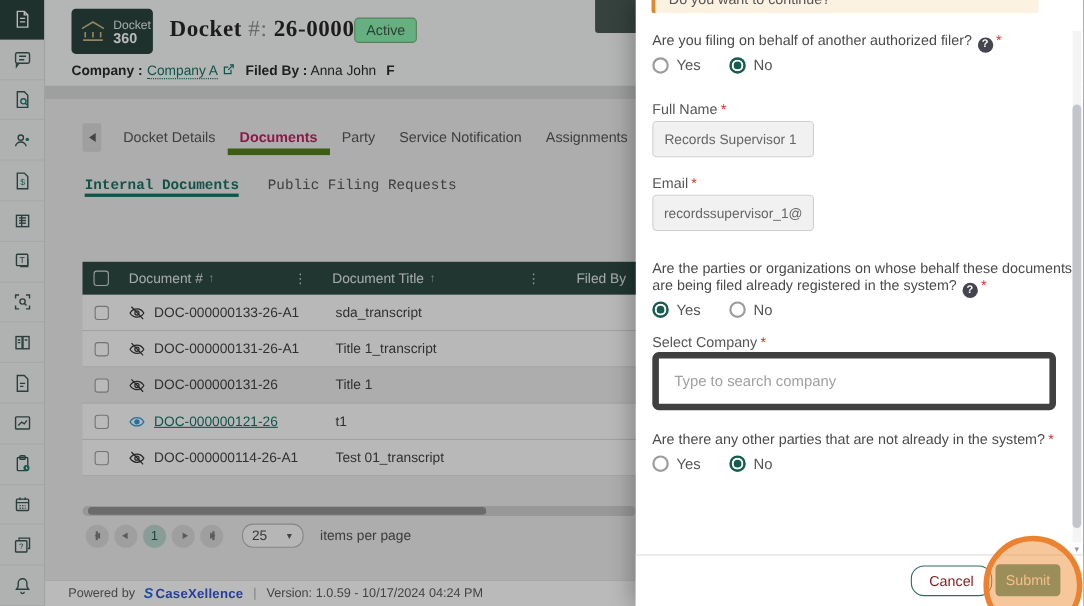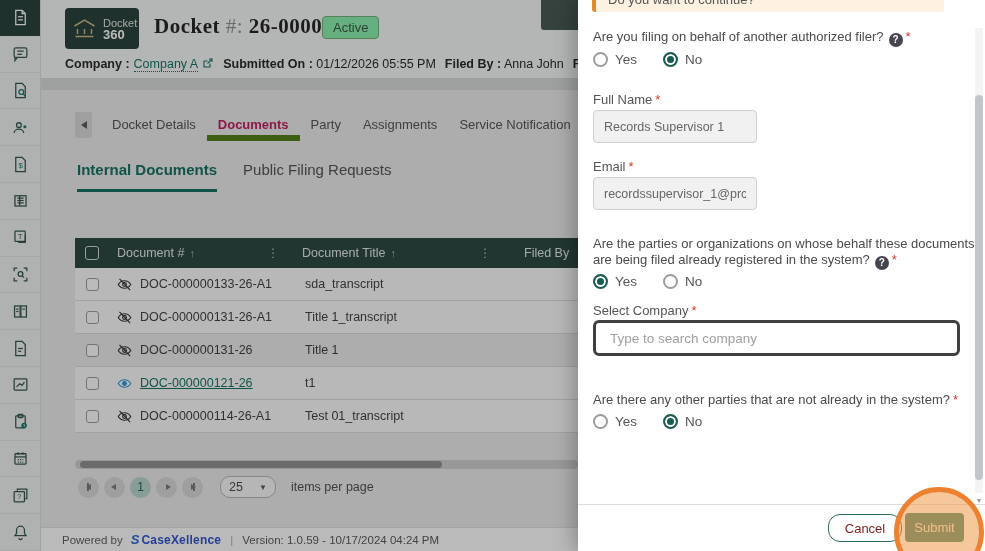--- a/index.html
+++ b/index.html
@@ -38,21 +38,21 @@
   
   .tabbar{position:absolute;left:35px;top:110px;right:0;height:31px;display:flex;align-items:stretch;}
   .tab-scroll{width:17px;height:26px;margin-top:2px;background:#d8d8d8;border-radius:2px;display:flex;
               align-items:center;justify-content:center;margin-right:9px;cursor:pointer;}
   .tri{width:0;height:0;border:4px solid transparent;}
   .tri.l{border-right:6px solid #555;margin-left:-3px;}
   .tri.r{border-left:6px solid #555;margin-right:-3px;}
   .tab{padding:7px 11px 0 11px;font-size:13px;color:#4f4f4f;white-space:nowrap;cursor:pointer;}
   .tab.active{color:#be185d;font-weight:700;border-bottom:6px solid #4d7c0f;}
   .subtabs{position:absolute;left:37px;top:161px;display:flex;}
-  .subtab{margin-right:26px;padding-bottom:11px;font-size:15px;color:#4f4f4f;white-space:nowrap;cursor:pointer;}
+  .subtab{margin-right:26px;padding-bottom:0;font-size:13px;color:#4f4f4f;white-space:nowrap;cursor:pointer;font-family:Liberation Mono, monospace;}
   .subtab.active{color:#0e6c5e;font-weight:700;border-bottom:3px solid #0e6c5e;}
 
   
   .grid{position:absolute;left:35px;top:238px;width:620px;}
   .g-head{display:flex;align-items:center;height:30px;background:#24423b;color:#e3e9e7;font-size:12.5px;}
   .c-cb{width:34px;display:flex;justify-content:center;}
   .cb{width:14px;height:14px;border:1.5px solid #cfd8d5;border-radius:3px;box-sizing:border-box;cursor:pointer;}
   .c-doc{width:178px;display:flex;align-items:center;padding-left:8px;box-sizing:border-box;cursor:pointer;}
   .c-title{width:212px;display:flex;align-items:center;padding-left:15px;box-sizing:border-box;cursor:pointer;}
   .c-filed{flex:1;padding-left:25px;cursor:pointer;}
@@ -105,24 +105,24 @@
   .req{color:#cf3b2f;margin-left:3px;}
   .help{display:inline-flex;width:14px;height:14px;border-radius:50%;background:#45454f;color:#fff;
         font-size:10px;align-items:center;justify-content:center;vertical-align:-2px;margin-left:5px;
         font-weight:700;cursor:pointer;}
   .radios{position:absolute;left:15px;display:flex;gap:26px;font-size:13.5px;color:#555;align-items:center;}
   .ropt{display:flex;align-items:center;cursor:pointer;}
   .radio{width:15px;height:15px;border-radius:50%;border:2px solid #9c9c9c;background:#fff;
          box-sizing:border-box;margin-right:7px;}
   .radio.sel{border-color:#175c50;background:#175c50;box-shadow:inset 0 0 0 2px #fff;}
   .flabel{position:absolute;left:15px;font-size:13px;color:#555;}
-  .finput{position:absolute;left:15px;width:164px;height:33px;background:#f1f1f1;border:1px solid #cfcfcf;
+  .finput{position:absolute;left:15px;width:147px;height:33px;background:#f1f1f1;border:1px solid #cfcfcf;
           border-radius:4px;color:#666;font-size:12.5px;padding:0 10px;box-sizing:border-box;font-family:inherit;}
-  .company-input{position:absolute;left:15px;top:320px;width:367px;height:36px;background:#fff;
-          border:3px solid #404040;border-radius:6px;font-size:13.5px;padding:0 14px;box-sizing:border-box;
+  .company-input{position:absolute;left:15px;top:320px;width:367px;height:53px;background:#fff;
+          border:6px solid #404040;border-radius:6px;font-size:13.5px;padding:0 14px;box-sizing:border-box;
           color:#333;font-family:inherit;}
   .company-input::placeholder,.finput::placeholder{color:#a0a0a0;}
   .dtrack{position:absolute;right:2px;top:28px;bottom:58px;width:8px;background:#f4f4f4;}
   .dthumb{position:absolute;right:2px;top:95px;width:8px;height:385px;background:#c2c6ca;border-radius:4px;cursor:pointer;}
   .darrow{position:absolute;right:2px;bottom:47px;width:8px;text-align:center;font-size:7px;color:#999;}
   .dfoot{position:absolute;left:0;right:0;bottom:0;height:46px;border-top:1px solid #ddd;background:#fff;}
   .btn-cancel{position:absolute;left:250px;top:9px;width:74px;height:28px;background:#fff;
           border:1px solid #2f6b60;border-radius:12px;font-size:13px;color:#7f1d1d;font-family:inherit;cursor:pointer;}
   .btn-submit{position:absolute;left:327px;top:8px;width:59px;height:29px;background:#37806f;border:none;
           border-radius:4px;font-size:13px;color:#f6ead2;font-family:inherit;cursor:pointer;}
@@ -279,39 +279,36 @@
 
     <div class="info">
       <span>
         <b>Company :</b><span class="company-link">Company A</span><svg class="extlink" viewBox="0 0 24 24" fill="none" stroke="currentColor" stroke-width="2.2">
             <path d="M14 4h6v6"></path>
             <path d="M20 4l-9 9"></path>
             <path d="M16 13v7H4V8h7"></path>
           </svg>
       </span>
       <span>
-        <b>Submitted On :</b> <span>01/12/2026 05:55 PM</span>
-      </span>
-      <span>
         <b>Filed By :</b> <span>Anna John</span>
       </span>
       <b>F</b>
     </div>
 
     <div class="band"></div>
 
     <div class="tabbar">
       <div class="tab-scroll">
           <span class="tri l"></span>
         </div>
       <div class="tab">Docket Details</div>
       <div class="tab active">Documents</div>
       <div class="tab">Party</div>
+      <div class="tab">Service Notification</div>
       <div class="tab">Assignments</div>
-      <div class="tab">Service Notification</div>
       <div class="tab">Comm</div>
     </div>
 
     <div class="subtabs">
       <div class="subtab active">Internal Documents</div>
       <div class="subtab">Public Filing Requests</div>
     </div>
 
     <div class="grid">
       <div class="g-head">

